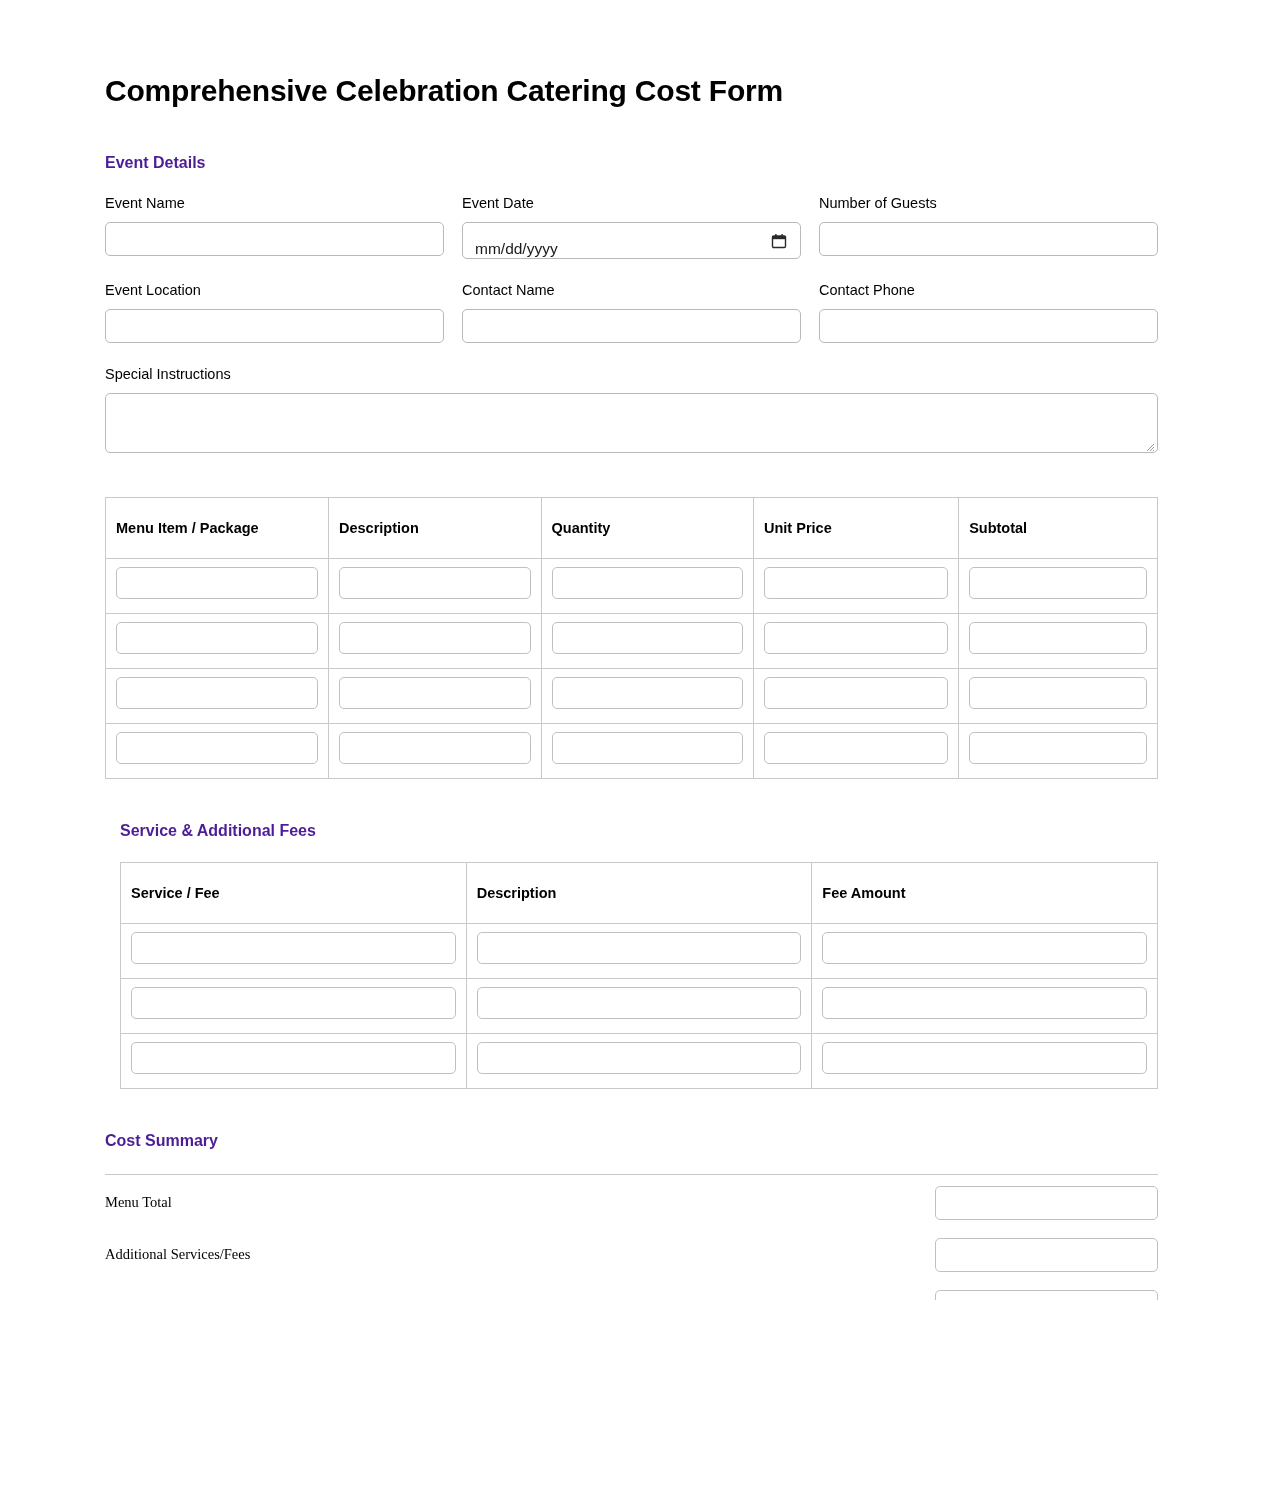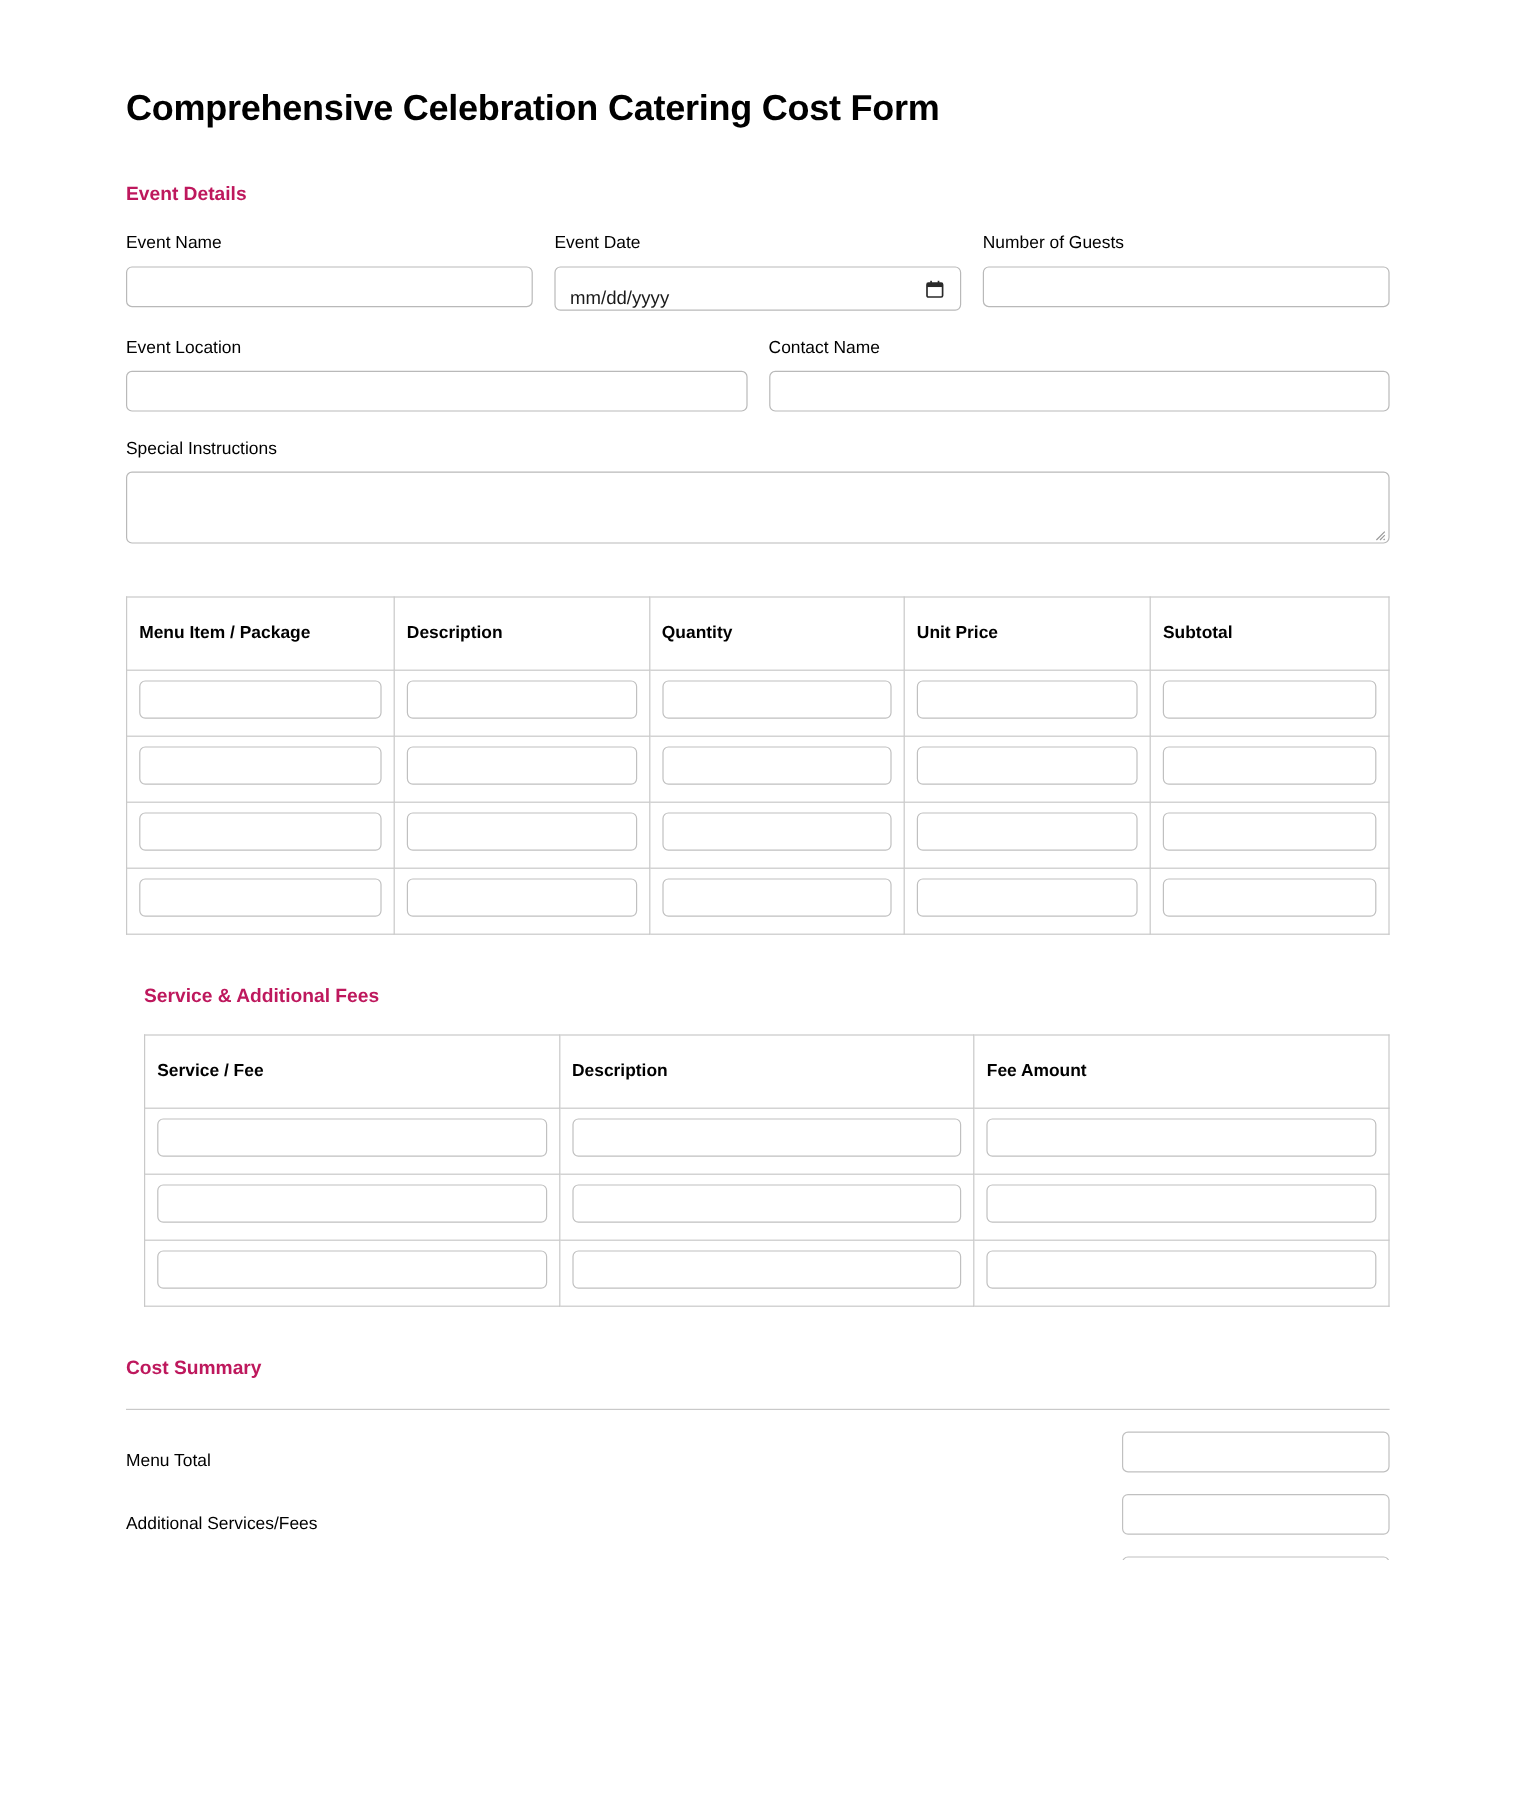--- a/index.html
+++ b/index.html
@@ -45,21 +45,21 @@
     margin: 0 0 46px 0;
     line-height: 1.1;
     color: #000;
   }
 
   h2.section-title {
     font-size: 16px;
     font-weight: bold;
     margin: 0 0 22px 0;
     line-height: 1.2;
-    color: #be185d;
+    color: #4c1d95;
   }
 
   .section { margin-bottom: 0; }
   .section-event { margin-bottom: 44px; }
   .section-menu { margin-bottom: 42px; }
   .section-fees { margin-bottom: 42px; margin-left: 15px; }
 
   
   .field-row {
     display: flex;
@@ -177,24 +177,25 @@
 
   
   .summary-divider {
     width: 100%;
     height: 1px;
     background: #c9c9c9;
     margin: 24px 0 0 0;
   }
   .summary-row {
     display: flex;
-    align-items: flex-end;
+    align-items: center;
     justify-content: space-between;
     min-height: 52px;
     padding-top: 4px;
+    font-family: Liberation Serif, serif;
   }
   .summary-label {
     font-size: 14.5px;
     color: #000;
     line-height: 1.2;
   }
   .summary-input {
     display: block;
     width: 223px;
     height: 34px;
@@ -249,20 +250,24 @@
           <div class="field">
             <label class="field-label">Event Location</label>
             <input class="txt-input" type="text" placeholder="" style="">
           </div>
 
           <div class="field">
             <label class="field-label">Contact Name</label>
             <input class="txt-input" type="text" placeholder="" style="">
           </div>
 
+          <div class="field">
+            <label class="field-label">Contact Phone</label>
+            <input class="txt-input" type="text" placeholder="" style="">
+          </div>
         </div>
 
         <div class="field-row">
           <div class="field full-field">
             <label class="field-label">Special Instructions</label>
             <div class="textarea-box">
               <span class="resize-grip">
                 <svg width="12" height="12" viewBox="0 0 12 12" xmlns="http://www.w3.org/2000/svg">
                   <path d="M11 4 L4 11 M11 7 L7 11 M11 10 L10 11" stroke="#9a9a9a" stroke-width="1"></path>
                 </svg>

